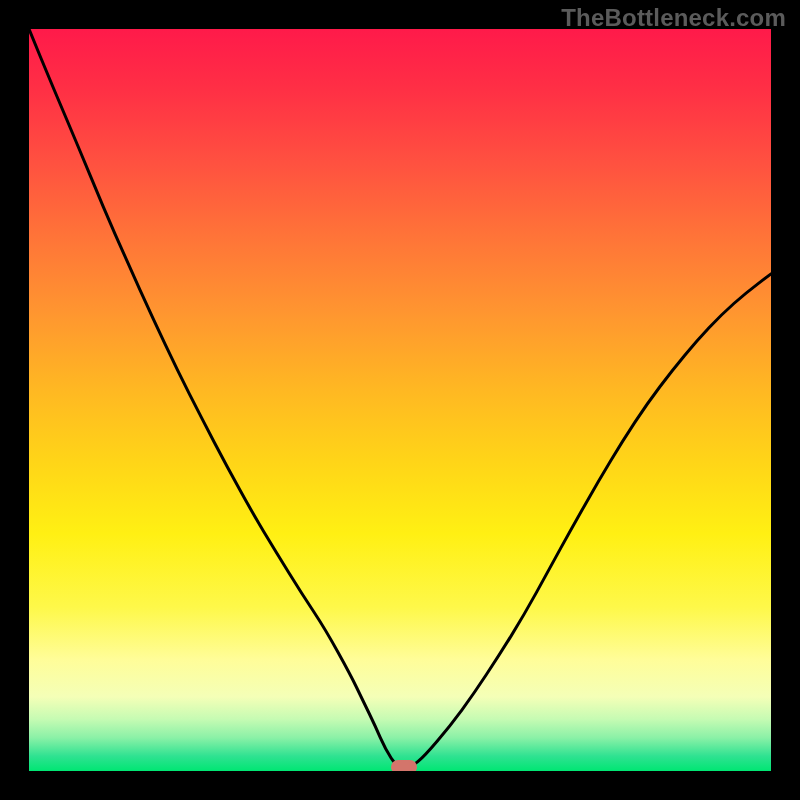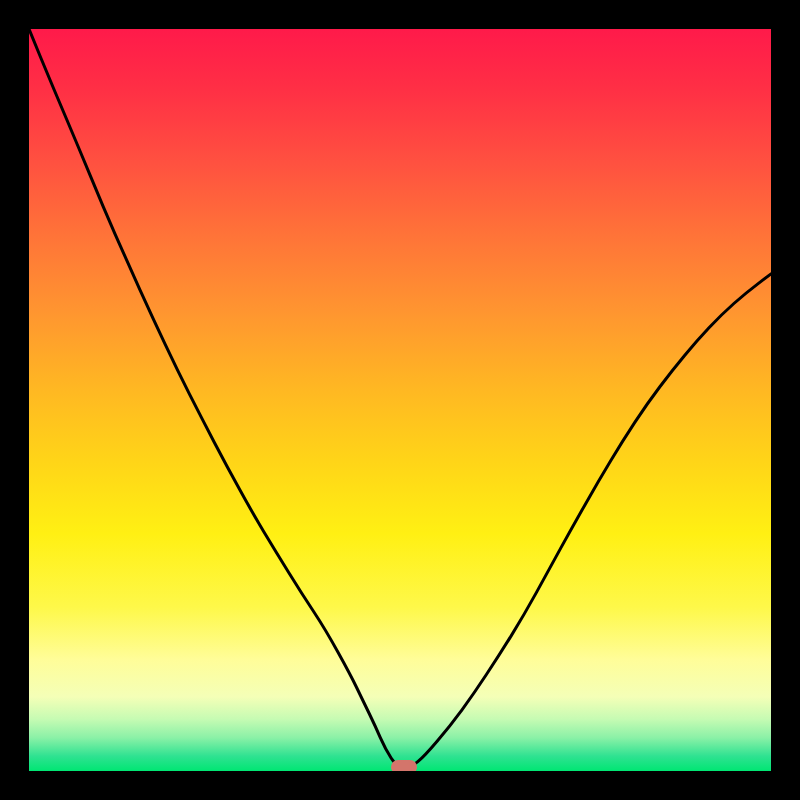--- a/index.html
+++ b/index.html
@@ -75,20 +75,21 @@
     height: 14px;
     border-radius: 7px;
     background: #d3756b;
     transform: translate(-50%, -50%);
   }
 </style>
 </head>
 <body>
 
 <div class="frame">
+  <div class="watermark">TheBottleneck.com</div>
 
   <div class="plot">
     <div class="gradient-bg"></div>
 
     <svg class="curve" viewBox="0 0 742 742" preserveAspectRatio="none">
       <path id="curve-path" d="M 0.0 0.0 Q 0.0 0.0 12.2 29.7 Q 24.5 59.4 37.1 89.0 Q 49.7 118.7 62.0 148.4 Q 74.2 178.1 86.4 205.9 Q 98.7 233.7 111.3 261.6 Q 123.9 289.4 136.2 315.4 Q 148.4 341.3 160.6 365.4 Q 172.9 389.6 185.5 413.7 Q 198.1 437.8 210.4 460.0 Q 222.6 482.3 234.8 502.7 Q 247.1 523.1 259.7 543.5 Q 272.3 563.9 284.6 582.5 Q 296.8 601.0 309.0 623.3 Q 321.3 645.5 327.6 658.5 Q 333.9 671.5 340.2 684.5 Q 346.5 697.5 351.3 708.6 Q 356.2 719.7 362.1 729.0 Q 368.0 738.3 375.1 738.3 Q 382.1 738.3 388.8 732.7 Q 395.5 727.2 408.1 712.3 Q 420.7 697.5 433.0 680.8 Q 445.2 664.1 457.4 645.5 Q 469.7 627.0 482.3 606.6 Q 494.9 586.2 507.2 563.9 Q 519.4 541.7 531.6 519.4 Q 543.9 497.1 556.5 474.9 Q 569.1 452.6 581.4 432.2 Q 593.6 411.8 605.8 393.3 Q 618.1 374.7 630.7 358.0 Q 643.3 341.3 655.6 326.5 Q 667.8 311.6 680.0 298.7 Q 692.3 285.7 704.9 274.5 Q 717.5 263.4 729.8 254.1 T 742.0 244.9"></path>
     </svg>
 
     <div id="marker" class="marker" style="left: 374.71px; top: 738.29px;"></div>
   </div>

